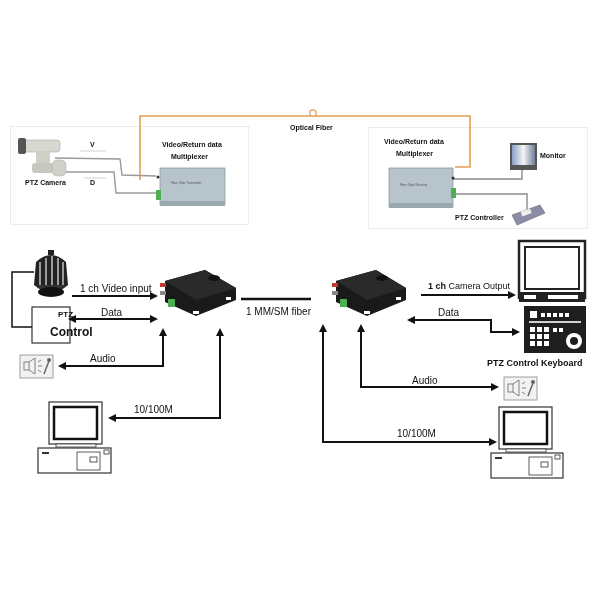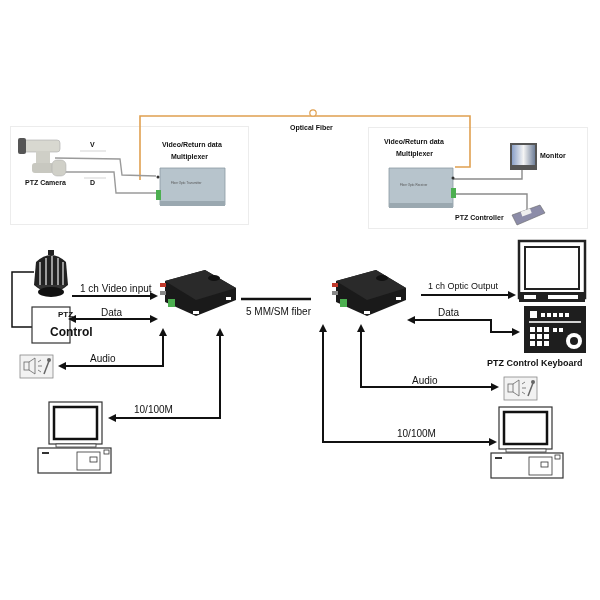--- a/index.html
+++ b/index.html
@@ -211,20 +211,20 @@
     <rect x="555" y="455" width="5" height="4" fill="none" stroke="#333" stroke-width="0.8"></rect>
   </g>
 </svg>
 
 <div class="lbl" style="left:80px;top:283px;">1 ch Video input</div>
 <div class="lbl" style="left:101px;top:307px;">Data</div>
 <div class="lbl" style="left:90px;top:353px;">Audio</div>
 <div class="lbl" style="left:134px;top:404px;">10/100M</div>
 <div class="lbl-bold" style="left:42px;top:310px;font-size:8px;">PTZ</div>
 <div class="lbl-bold" style="left:34px;top:325px;font-size:12px;">Control</div>
-<div class="lbl" style="left:246px;top:306px;">5 MM/SM fiber</div>
+<div class="lbl" style="left:246px;top:306px;">1 MM/SM fiber</div>
 <div class="abs" style="left:428px;top:281px;font-size:9px;white-space:nowrap;">
-  <span style="font-weight:normal;">1 ch</span><span> Optic Output</span>
+  <span style="font-weight:bold;">1 ch</span><span> Camera Output</span>
 </div>
 <div class="lbl" style="left:438px;top:307px;">Data</div>
 <div class="lbl-bold" style="left:453px;top:358px;font-size:9px;margin-left:18px;">PTZ Control Keyboard</div>
 <div class="lbl" style="left:412px;top:375px;">Audio</div>
 <div class="lbl" style="left:397px;top:428px;">10/100M</div>
 
 </body></html>

